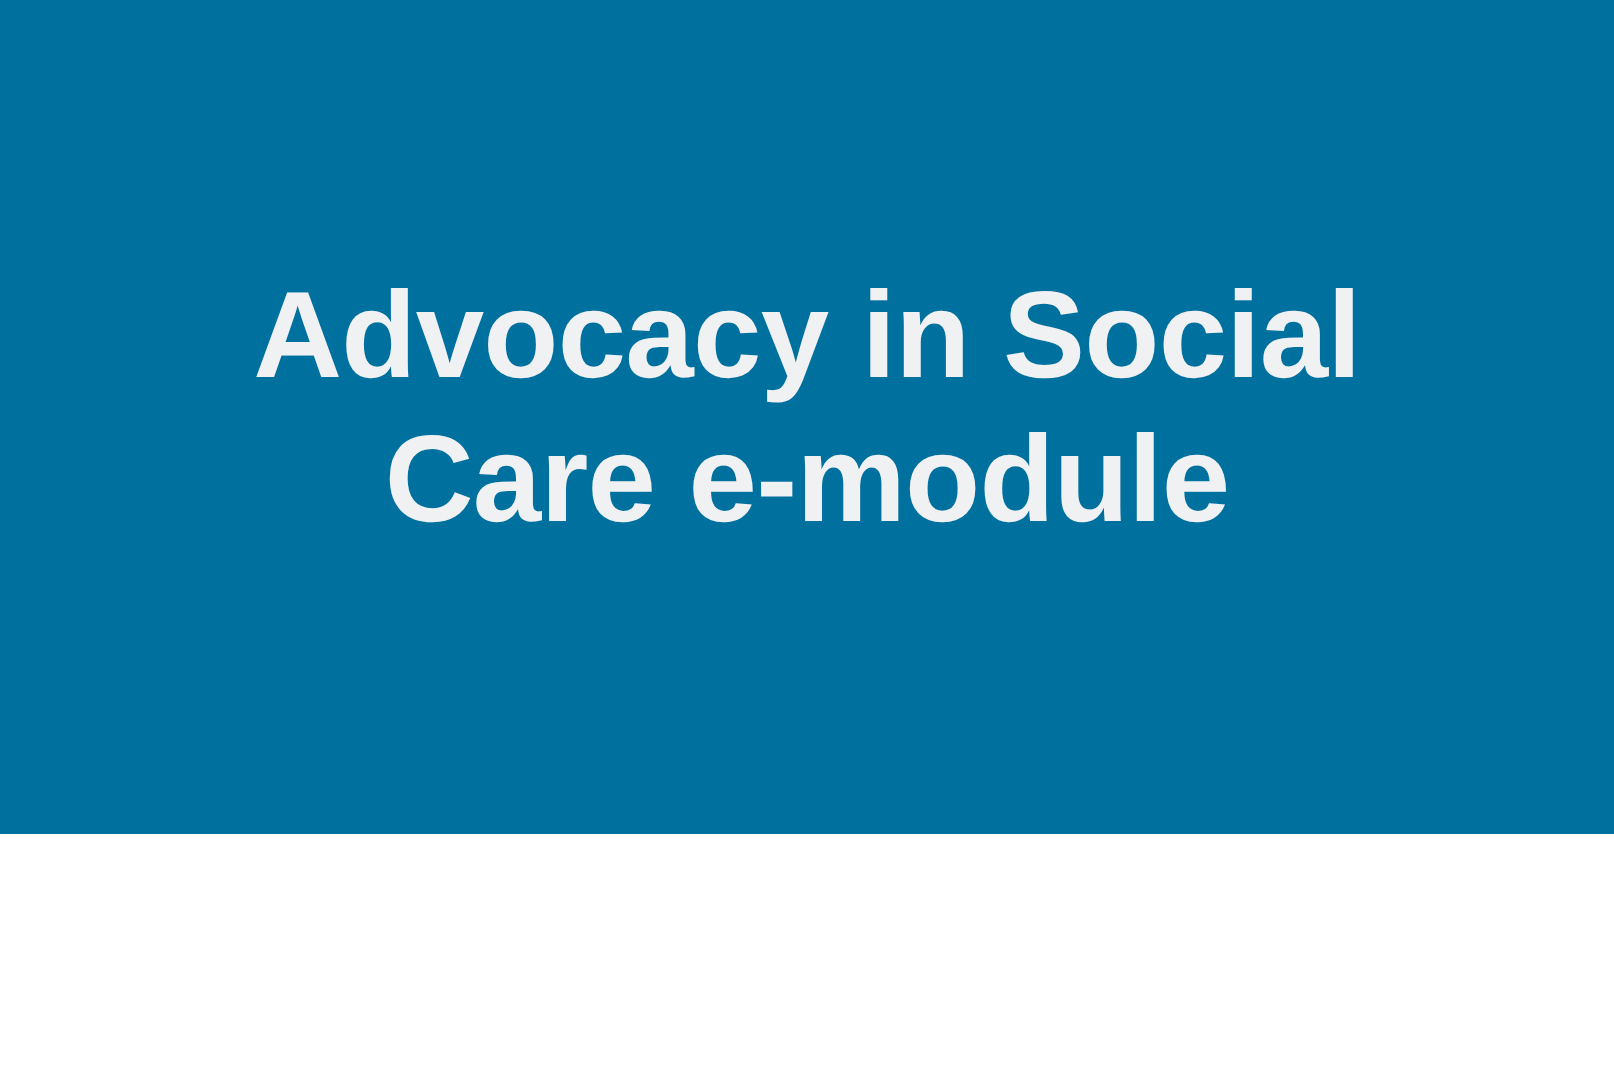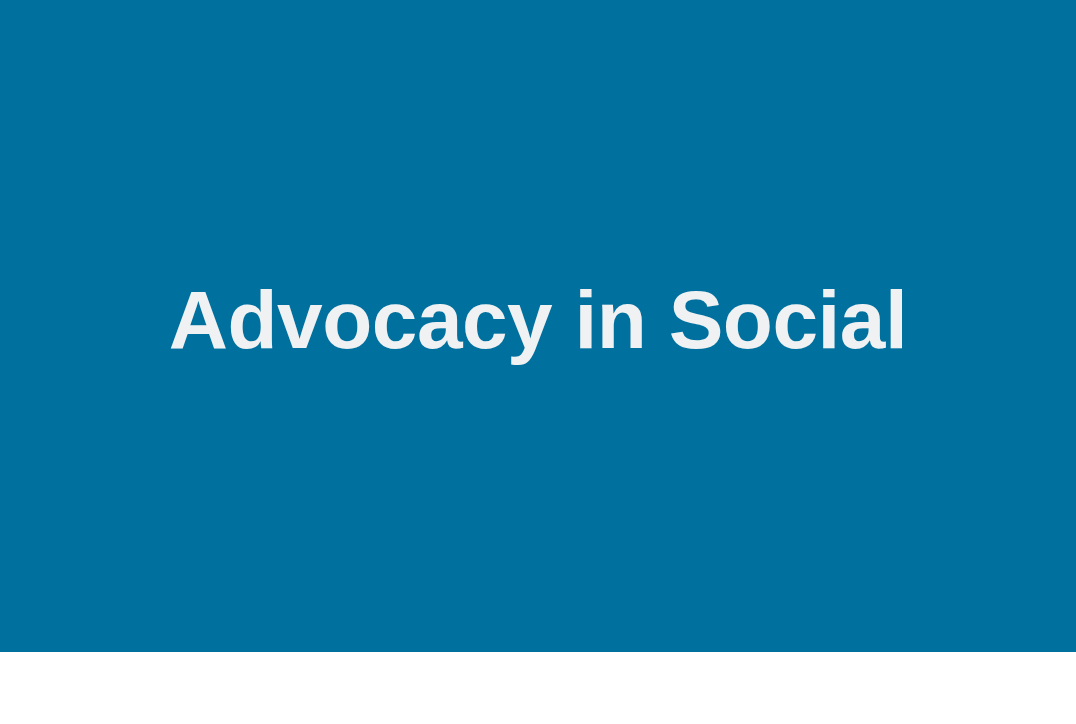--- a/index.html
+++ b/index.html
@@ -9,21 +9,21 @@
   }
 
   body {
     background: #ffffff;
     font-family: "Liberation Sans", sans-serif;
   }
 
   #slide {
     position: relative;
     width: 1076px;
-    height: 652px;
+    height: 556px;
     overflow: hidden;
     background: #00709f;      
     display: flex;
     align-items: center;
     justify-content: center;
     box-sizing: border-box;
   }
 
   
   #title-block {
@@ -48,16 +48,17 @@
 </style>
 </head>
 <body>
 
 <div id="slide" style="background: rgb(0, 112, 159);">
 
   <div id="title-block">
 
     <span class="title-line" style="color: rgb(239, 241, 242);">Advocacy in Social</span>
 
+    <span class="title-line" style="color: rgb(239, 241, 242);">Care e-module</span>
 
   </div>
 
 </div>
 
 </body></html>

